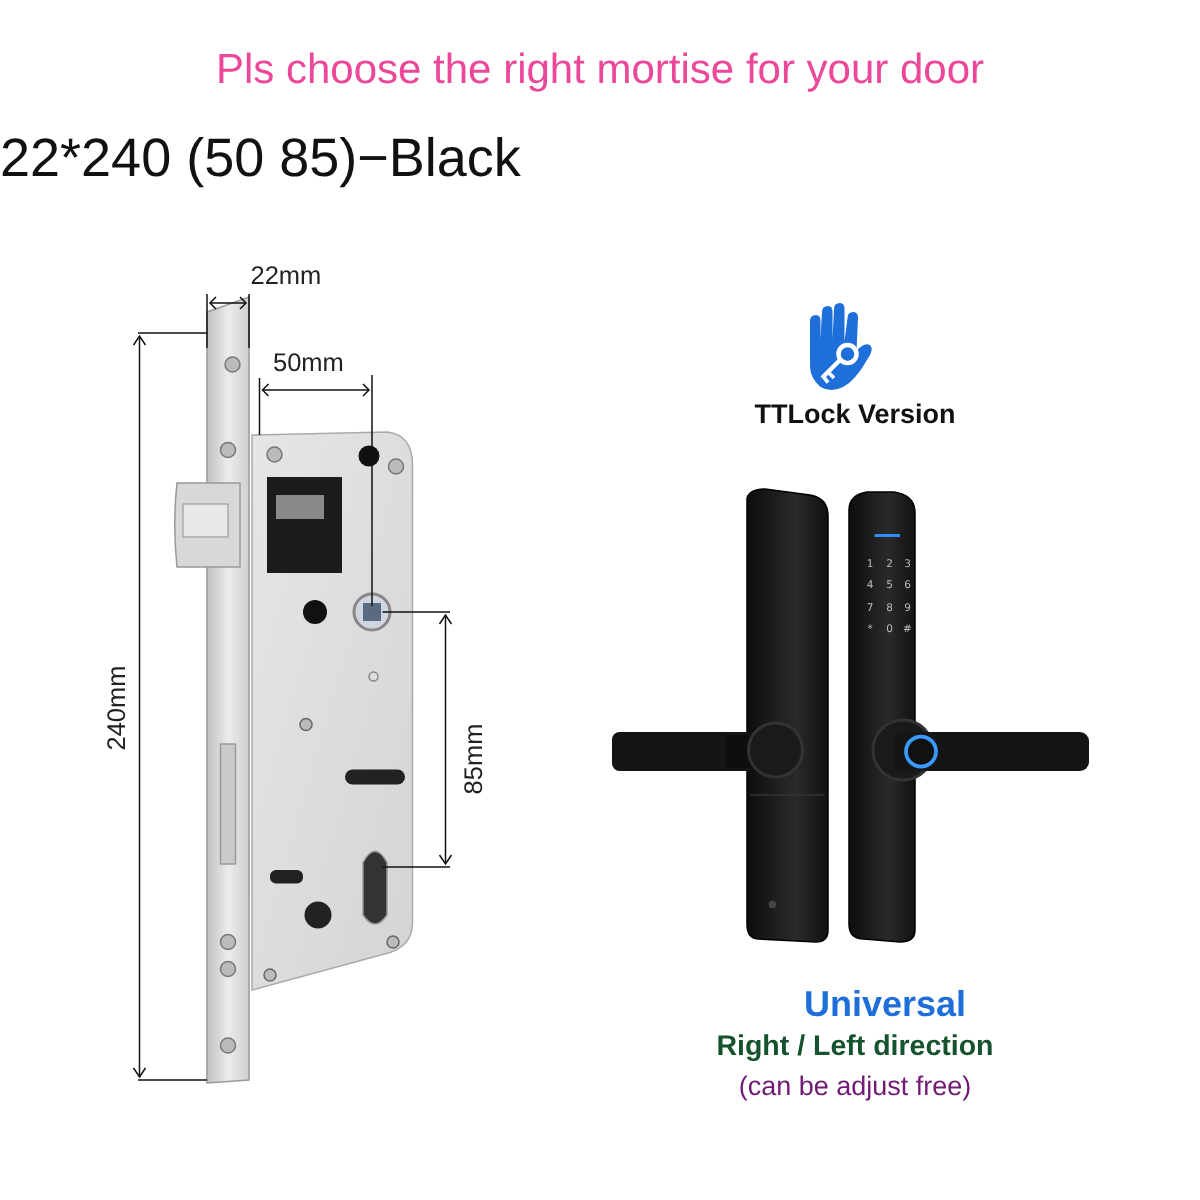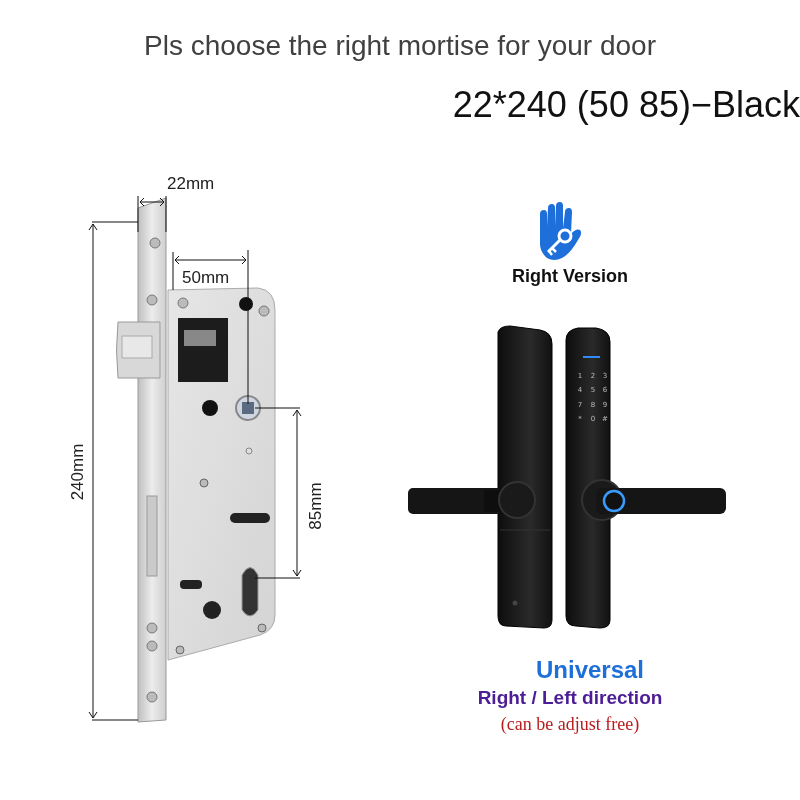--- a/index.html
+++ b/index.html
@@ -1,32 +1,32 @@
 <!DOCTYPE html>
 <html><head>
 <meta charset="utf-8">
 <style>
   html, body { margin: 0; padding: 0; background: #ffffff; }
   body { width: 800px; height: 800px; position: relative; overflow: hidden;
          font-family: "Liberation Sans", "DejaVu Sans", sans-serif; }
   .abs { position: absolute; }
   .subtitle { top: 30px; left: 0; width: 800px; text-align: center; font-size: 28px;
-              color: #404040; font-weight: normal; letter-spacing: 0; }
-  .title { top: 84px; left: 0; width: 800px; text-align: right; font-size: 36px;
+              color: #ec4899; font-weight: normal; letter-spacing: 0; }
+  .title { top: 84px; left: 0; width: 800px; text-align: left; font-size: 36px;
            color: #111; font-weight: normal; }
   .dim-label { font-size: 17px; color: #222; }
   .dim-v { transform: rotate(-90deg); transform-origin: center center; white-space: nowrap; }
   .brand-label { top: 266px; left: 460px; width: 220px; text-align: center;
                  font-size: 18px; font-weight: bold; color: #111; }
   .blue-main { top: 656px; left: 460px; width: 260px; text-align: center;
                font-size: 24px; font-weight: bold; color: #1e6fd9; }
   .blue-sub { top: 687px; left: 420px; width: 300px; text-align: center;
-              font-size: 19px; font-weight: bold; color: #4c1d95; }
+              font-size: 19px; font-weight: bold; color: #14532d; }
   .blue-note { top: 714px; left: 420px; width: 300px; text-align: center;
-               font-size: 18px; color: #b91c1c; font-family: Liberation Serif, serif; }
+               font-size: 18px; color: #701a75; }
   svg { position: absolute; }
 </style>
 </head>
 <body>
 
 <div class="abs subtitle">Pls choose the right mortise for your door</div>
 <div class="abs title">22*240 (50 85)−Black</div>
 
 <div class="abs" style="left:0;top:0;width:400px;height:800px;">
   <svg width="400" height="800">
@@ -95,35 +95,35 @@
       <polyline points="89,712 93,718 97,712"></polyline>
 
       <line x1="255" y1="408" x2="300" y2="408"></line>
       <line x1="255" y1="578" x2="300" y2="578"></line>
       <line x1="297" y1="410" x2="297" y2="576"></line>
       <polyline points="293,416 297,410 301,416"></polyline>
       <polyline points="293,570 297,576 301,570"></polyline>
     </g>
   </svg>
   <div class="abs dim-label" style="left:126px;top:174px;margin-left:41px;">22mm</div>
-  <div class="abs dim-label" style="left:182px;top:232px;margin-top:36px;">50mm</div>
+  <div class="abs dim-label" style="left:182px;top:232px;">50mm</div>
   <div class="abs dim-label dim-v" style="left:48px;top:462px;width:60px;text-align:center;">240mm</div>
   <div class="abs dim-label dim-v" style="left:286px;top:496px;width:60px;text-align:center;">85mm</div>
 </div>
 
 <div class="abs" style="left:520px;top:200px;width:80px;height:64px;">
   <svg width="80" height="64">
     <path d="M20 30 L20 14 Q20 10 24 10 Q27 10 27 14 L27 26 L28 8 Q28 4 32 4 Q35 4 35 8 L35 26 L36 6 Q36 2 40 2 Q43 2 43 6 L43 28 L45 12 Q45 8 49 8 Q52 8 52 12 L51 34 Q56 28 60 30 Q63 33 58 40 Q50 54 42 58 Q34 62 27 58 Q20 52 20 44 Z" fill="#1e6fd9"></path>
     <circle cx="45" cy="36" r="6" fill="none" stroke="#fff" stroke-width="3"></circle>
     <line x1="40" y1="40" x2="28" y2="52" stroke="#fff" stroke-width="3"></line>
     <line x1="32" y1="48" x2="36" y2="52" stroke="#fff" stroke-width="2.5"></line>
     <line x1="29" y1="51" x2="32" y2="55" stroke="#fff" stroke-width="2.5"></line>
   </svg>
 </div>
-<div class="abs brand-label">Right Version</div>
+<div class="abs brand-label">TTLock Version</div>
 
 <div class="abs" style="left:400px;top:320px;width:340px;height:320px;">
   <svg width="340" height="320">
     <defs>
       <linearGradient id="blk" x1="0" x2="1" y1="0" y2="0">
         <stop offset="0" stop-color="#0d0d0d"></stop>
         <stop offset="0.6" stop-color="#2a2a2a"></stop>
         <stop offset="1" stop-color="#111"></stop>
       </linearGradient>
     </defs>

